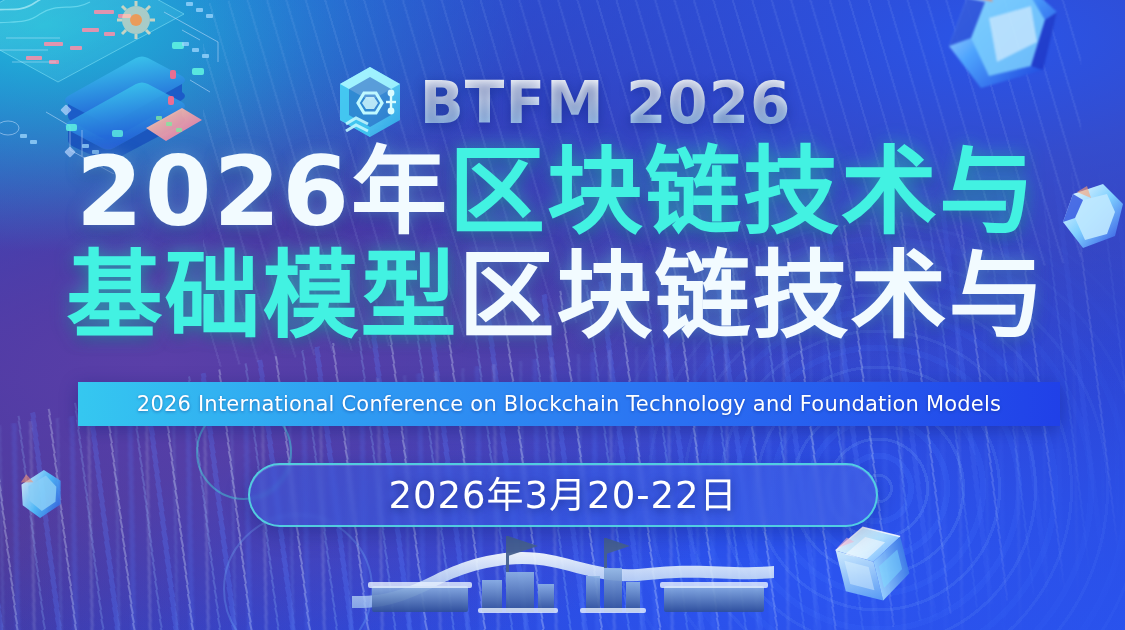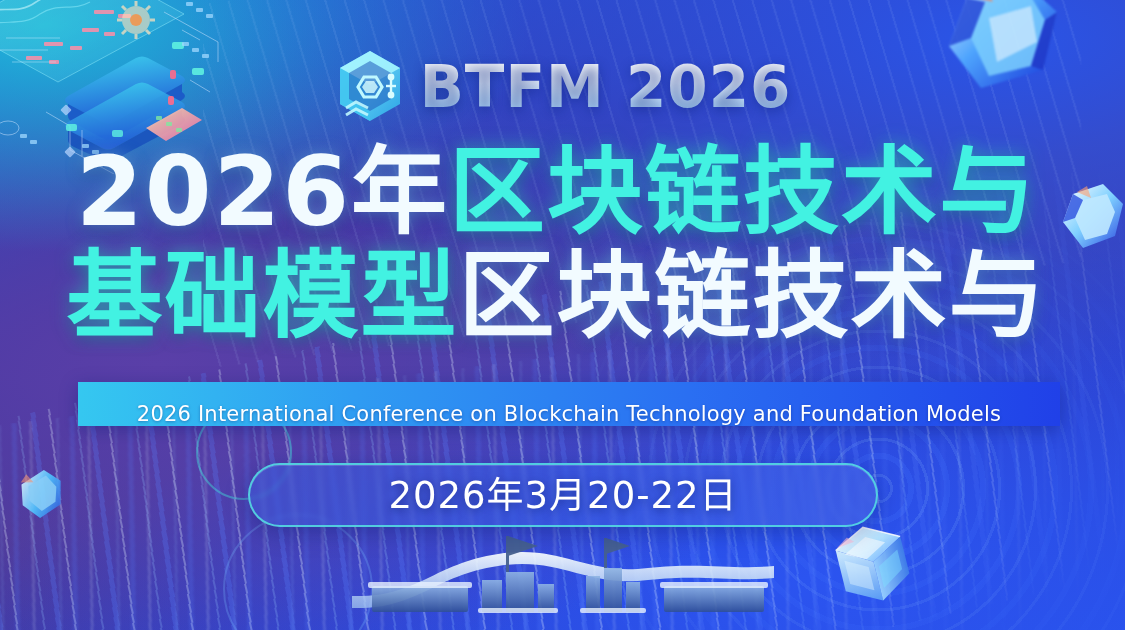--- a/index.html
+++ b/index.html
@@ -78,21 +78,21 @@
     position:absolute;left:196px;bottom:130px;width:96px;height:96px;
     border:2px solid rgba(64,235,220,.55);border-radius:50%;opacity:.75;
   }
   .ring.two{left:auto;right:752px;bottom:-34px;width:150px;height:150px;border-color:rgba(120,190,255,.35);}
 
   
   .skyline{position:absolute;left:50%;transform:translateX(-50%);bottom:0;width:430px;height:106px;}
 
   
   .logo-row{
-    position:absolute;left:0;right:0;top:48px;
+    position:absolute;left:0;right:0;top:64px;
     display:flex;align-items:center;justify-content:center;gap:14px;
     z-index:6;
   }
   .logo-mark{width:72px;height:78px;flex:0 0 auto;}
   .logo-text{
     font-size:58px;font-weight:700;letter-spacing:1px;line-height:1;
     background:linear-gradient(180deg,#ffffff 0%,#eaf6ff 42%,#9fd0f8 100%);
     -webkit-background-clip:text;background-clip:text;color:transparent;
     text-shadow:0 3px 12px rgba(10,30,120,.45);
     font-family:"DejaVu Sans","Liberation Sans",sans-serif;
@@ -114,21 +114,21 @@
   }
   .seg.cyan{
     color:#42f2e2;
     text-shadow:0 0 18px rgba(60,235,215,.55),0 4px 14px rgba(6,28,90,.5);
   }
 
   
   .subtitle-bar{
     position:absolute;left:78px;top:382px;width:982px;height:44px;z-index:6;
     background:linear-gradient(95deg,#35c8f0 0%,#2f9cf2 28%,#2a6ff2 62%,#2040e8 100%);
-    display:flex;align-items:flex-end;
+    display:flex;align-items:center;
     box-shadow:0 4px 18px rgba(12,30,120,.4);
   }
   .subtitle-text{
     width:100%;text-align:center;color:#ffffff;
     font-size:21px;font-weight:400;letter-spacing:.2px;
     font-family:"DejaVu Sans","Liberation Sans",sans-serif;
     text-shadow:0 1px 3px rgba(10,40,120,.45);
   }
 
   

